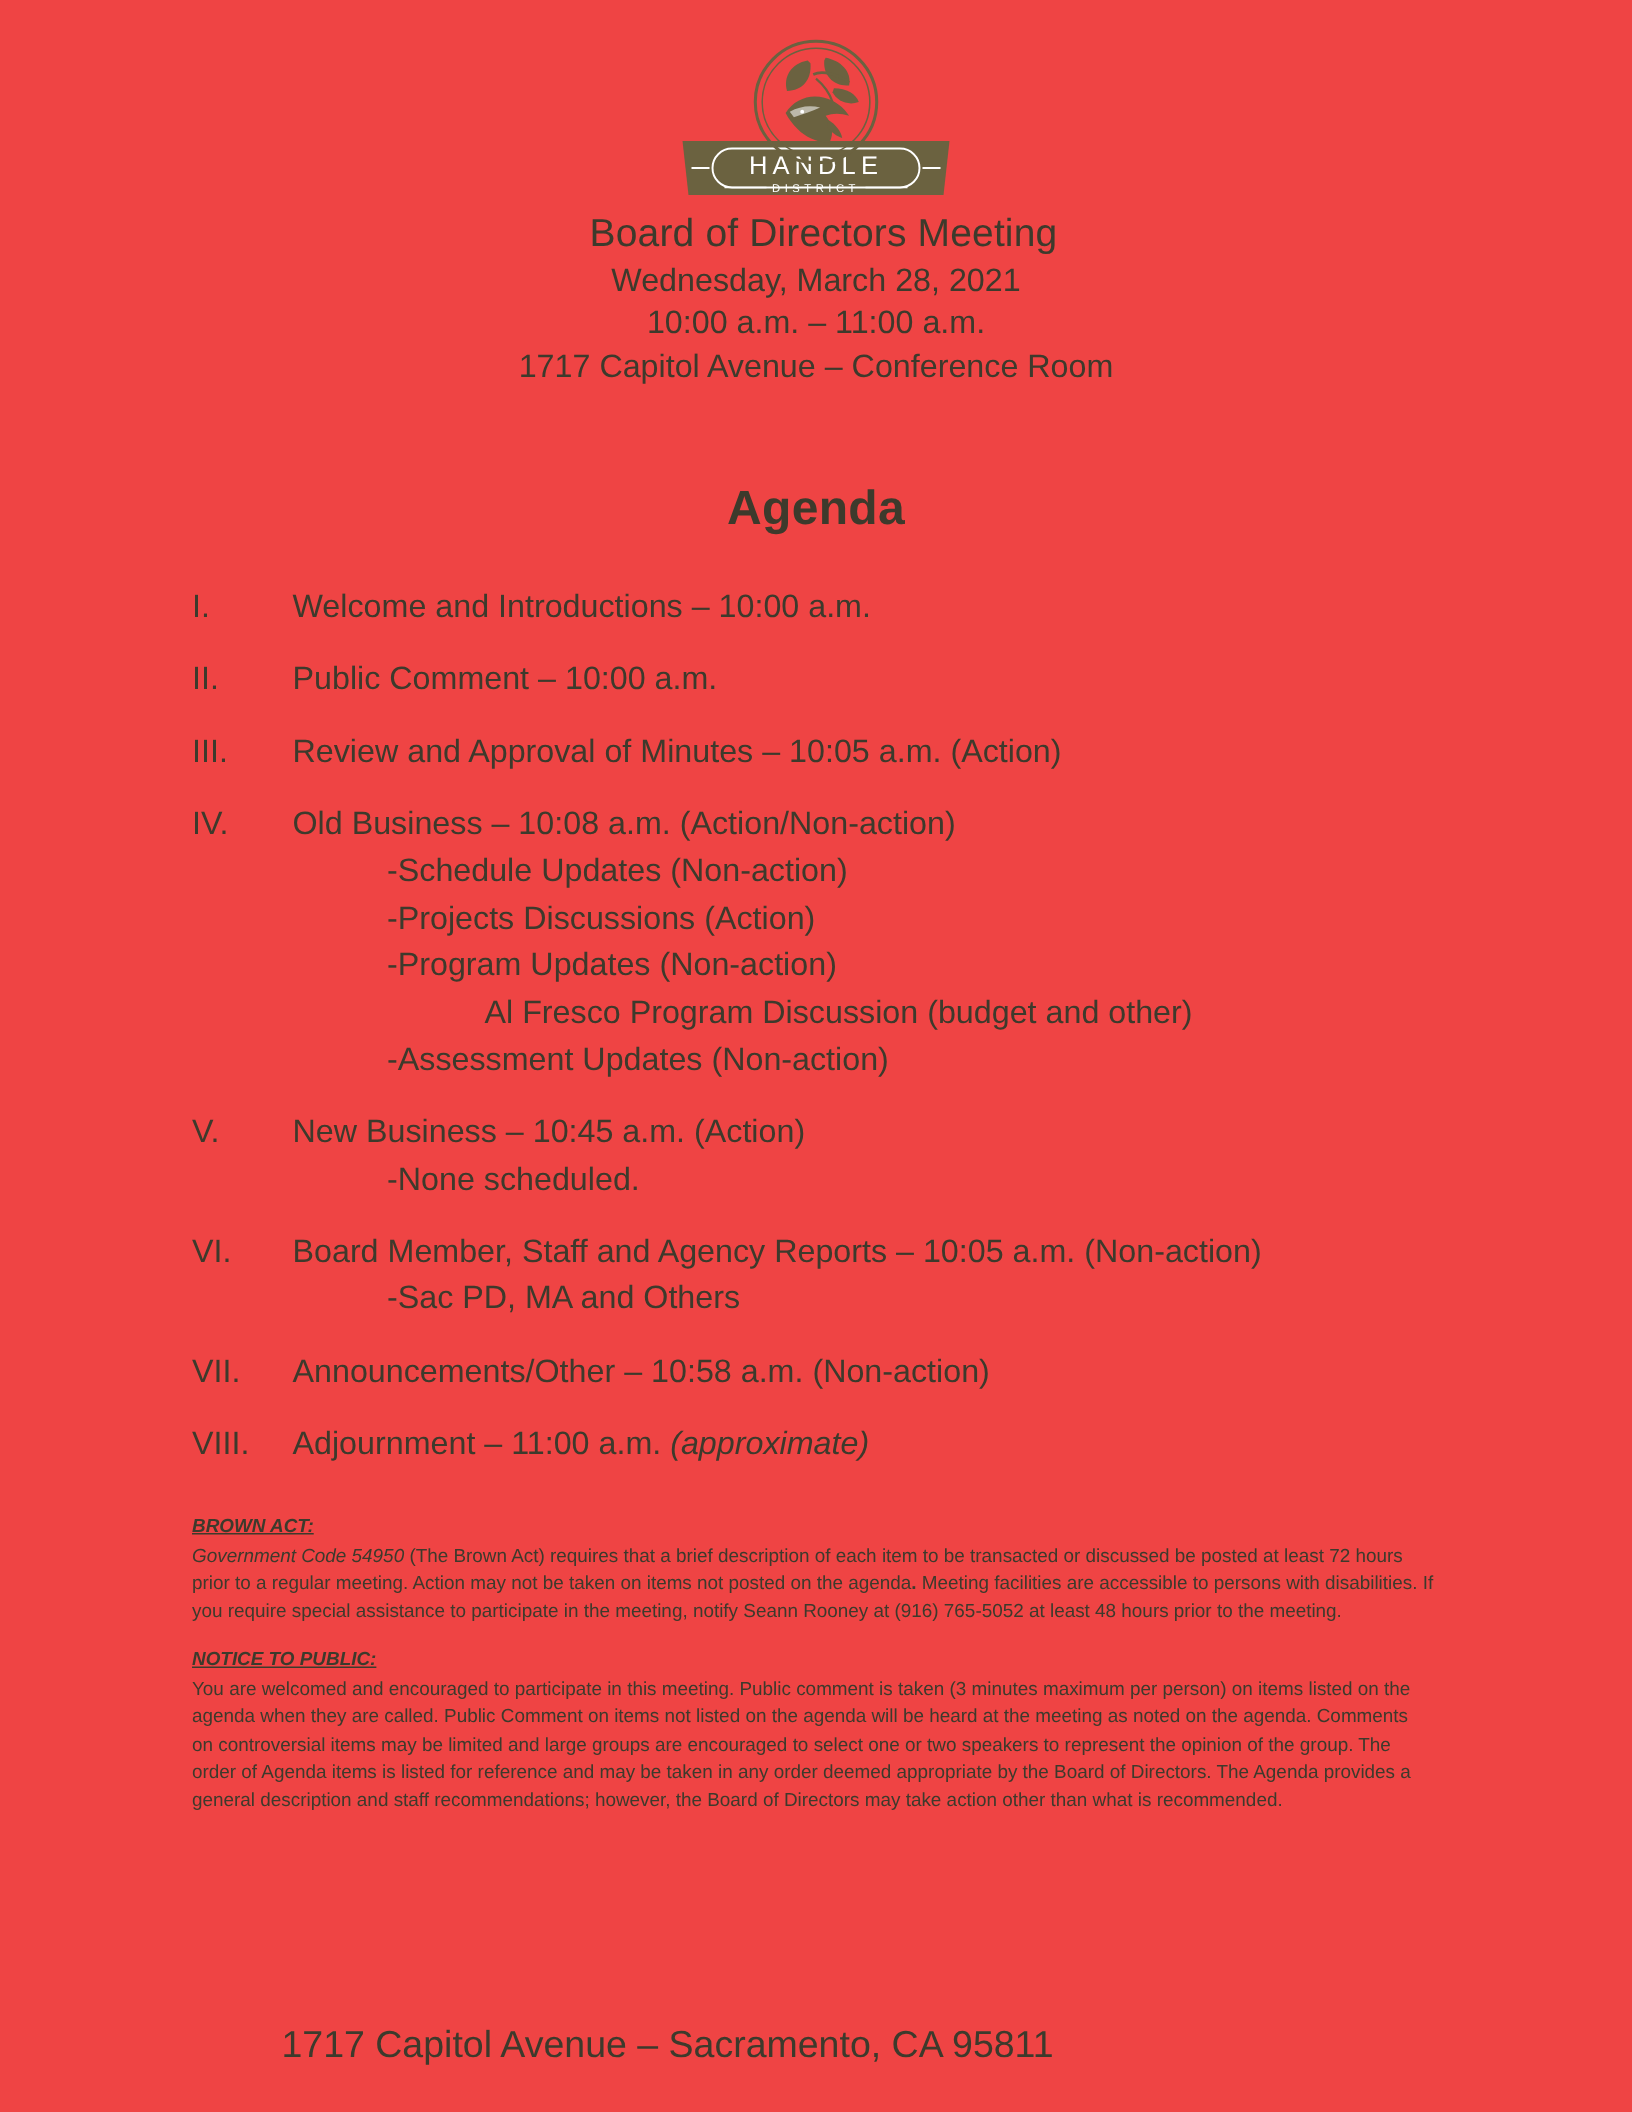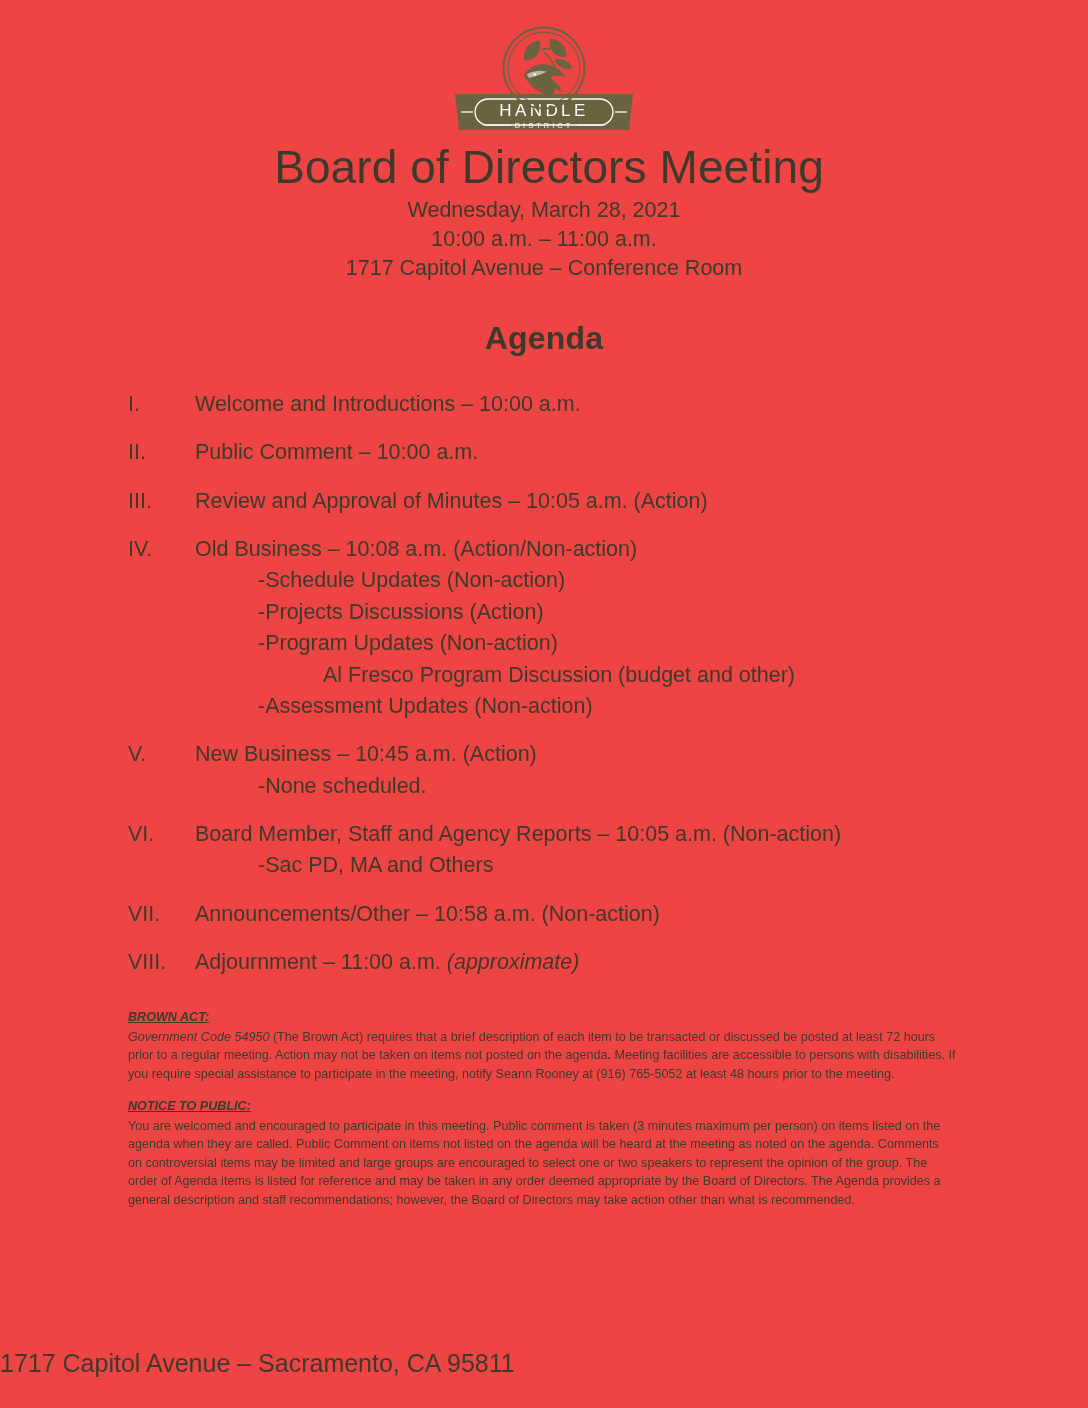--- a/index.html
+++ b/index.html
@@ -50,21 +50,21 @@
 
   
   .doc-header {
     position: absolute;
     top: 140px;
     left: 0;
     width: 1088px;
     text-align: center;
   }
   .doc-title {
-    font-size: 46px;
+    font-size: 26px;
     line-height: 1.18;
     font-weight: 400;
     letter-spacing: 0.1px;
     margin: 0 0 2px 10px;
   }
   .doc-sub {
     font-size: 21.5px;
     line-height: 1.34;
     font-weight: 400;
     margin: 0;
@@ -152,21 +152,21 @@
   .note-body .bd {
     font-weight: bold;
   }
 
   
   .doc-footer {
     position: absolute;
     top: 1348px;
     left: 0;
     width: 890px;
-    text-align: left;
+    text-align: center;
     font-size: 25px;
     line-height: 1.2;
   }
 </style>
 </head>
 <body>
 
 <div class="page">
 
   <div class="logo-wrap">

